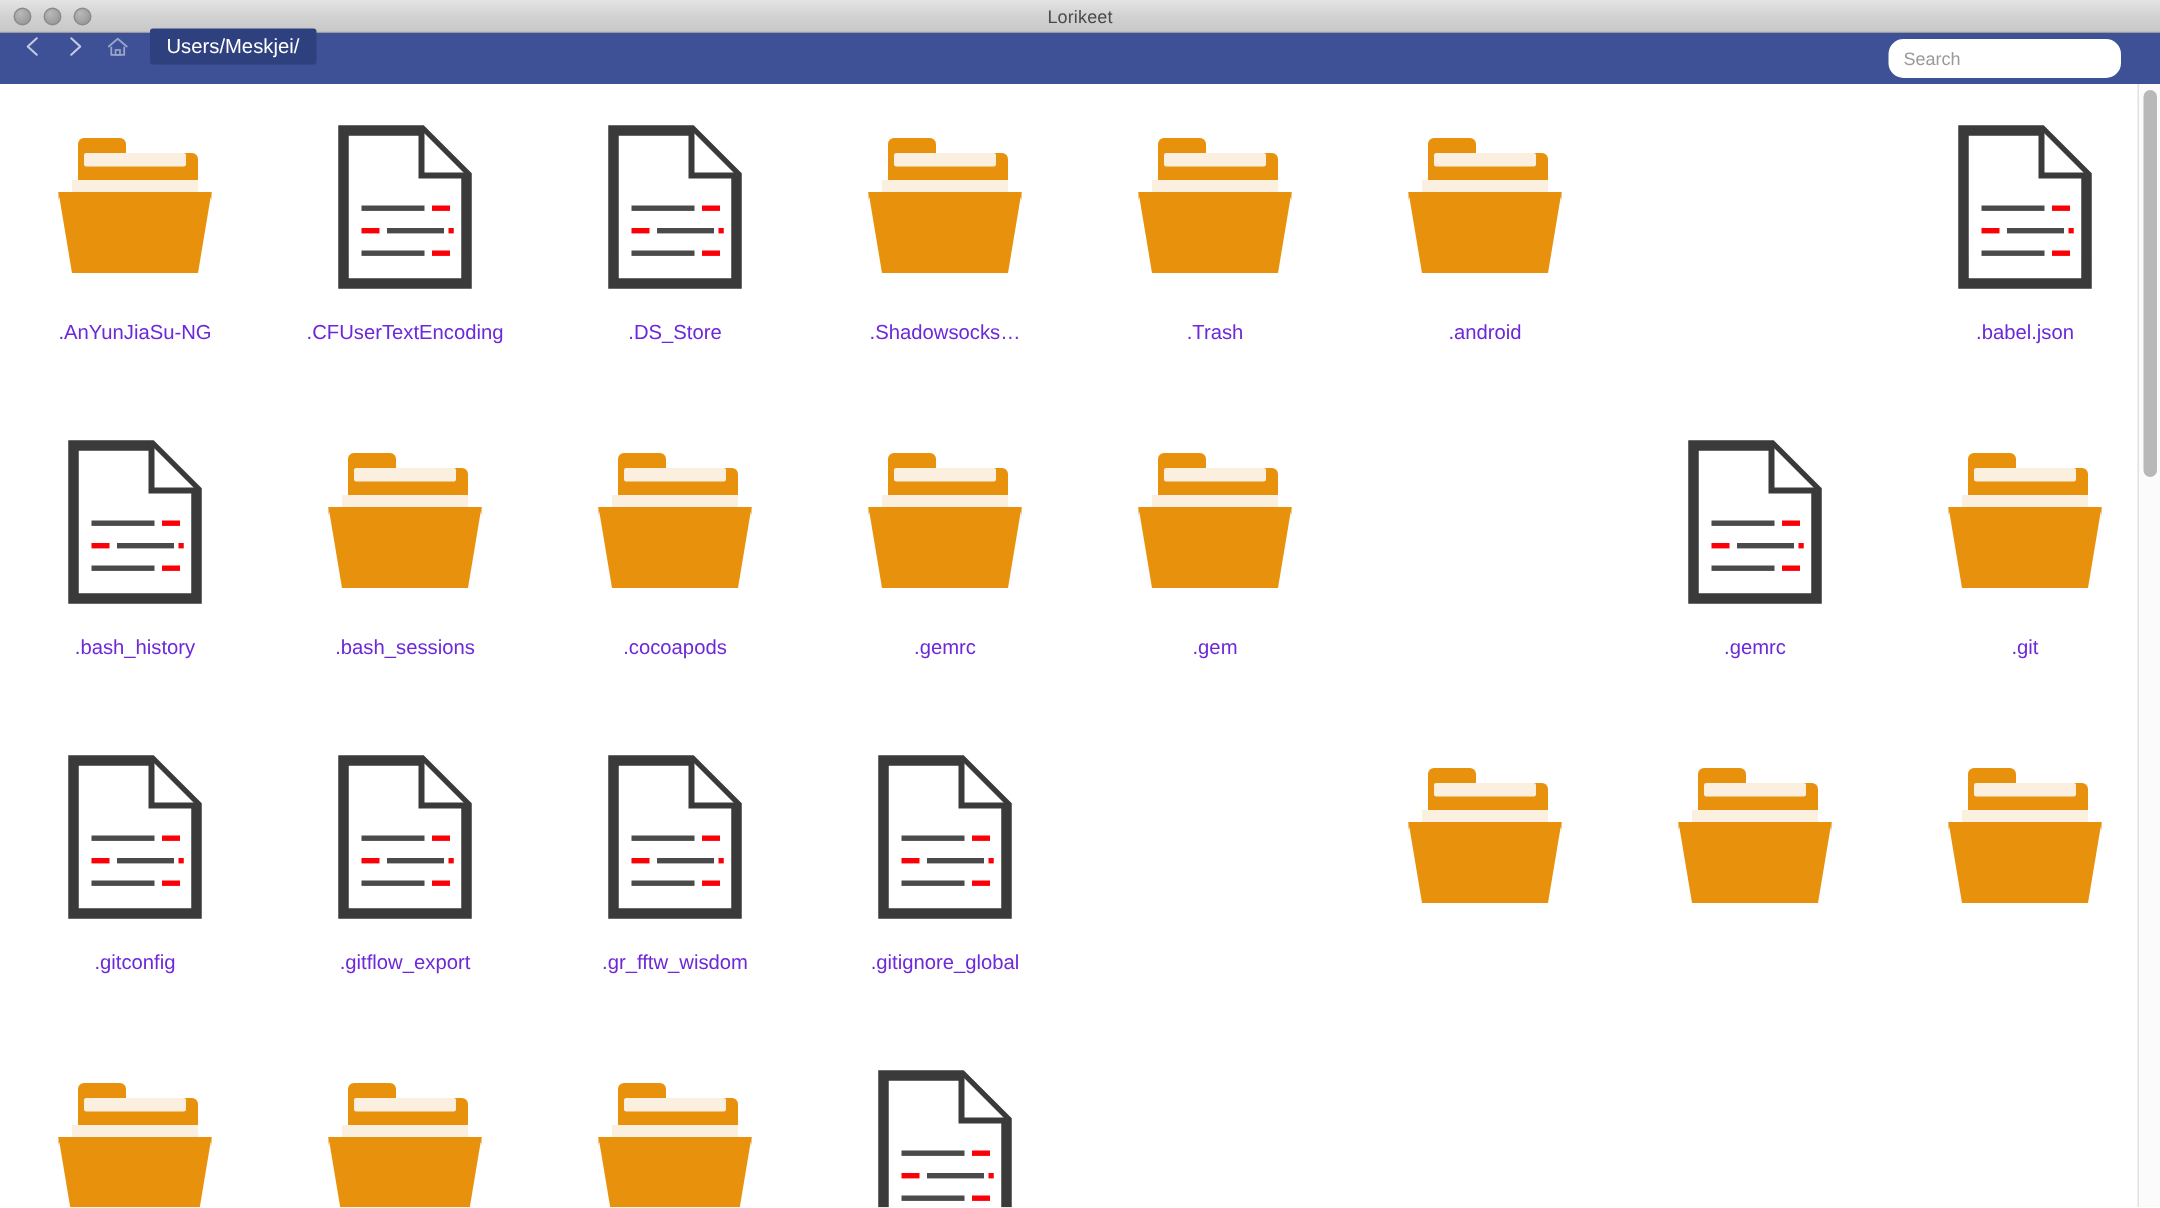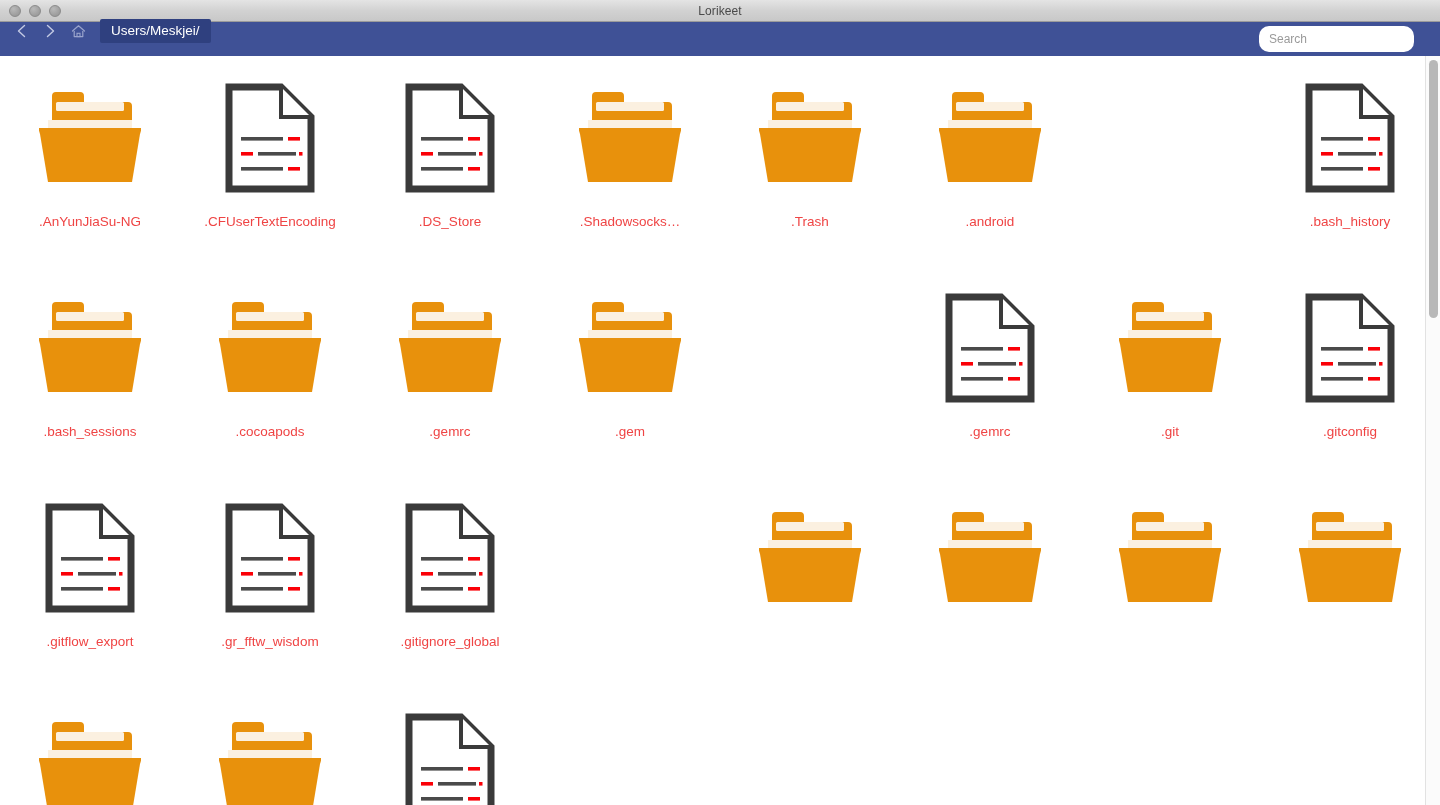--- a/index.html
+++ b/index.html
@@ -138,21 +138,21 @@
     display: flex;
     align-items: center;
     justify-content: center;
   }
   .icon-box svg { display: block; }
   .file-label {
     margin-top: 18px;
     width: 168px;
     text-align: center;
     font-size: 13.5px;
-    color: #ef4444;
+    color: #6d28d9;
     white-space: nowrap;
     overflow: hidden;
     line-height: 1.2;
   }
 
   
   .scrollbar {
     flex: 0 0 15px;
     width: 15px;
     background: #fbfbfb;
@@ -304,20 +304,36 @@
               <path d="M57 5 L57 35 L87 35" fill="#ffffff" stroke="#3a3a3a" stroke-width="4"></path>
               <rect x="17" y="55" width="42" height="3.6" fill="#4a4a4a"></rect>
               <rect x="64" y="55" width="12" height="3.6" fill="#fb0007"></rect>
               <rect x="17" y="70" width="12" height="3.6" fill="#fb0007"></rect>
               <rect x="34" y="70" width="38" height="3.6" fill="#4a4a4a"></rect>
               <rect x="75" y="70" width="3.5" height="3.6" fill="#fb0007"></rect>
               <rect x="17" y="85" width="42" height="3.6" fill="#4a4a4a"></rect>
               <rect x="64" y="85" width="12" height="3.6" fill="#fb0007"></rect>
             </svg>
           </div>
+          <div class="file-label">.babel.json</div>
+        </div>
+        <div class="file-item">
+          <div class="icon-box">
+            <svg width="92" height="112" viewBox="0 0 92 112">
+              <path d="M5 5 h52 l30 30 v72 h-82 z" fill="#ffffff" stroke="#3a3a3a" stroke-width="7" stroke-linejoin="miter"></path>
+              <path d="M57 5 L57 35 L87 35" fill="#ffffff" stroke="#3a3a3a" stroke-width="4"></path>
+              <rect x="17" y="55" width="42" height="3.6" fill="#4a4a4a"></rect>
+              <rect x="64" y="55" width="12" height="3.6" fill="#fb0007"></rect>
+              <rect x="17" y="70" width="12" height="3.6" fill="#fb0007"></rect>
+              <rect x="34" y="70" width="38" height="3.6" fill="#4a4a4a"></rect>
+              <rect x="75" y="70" width="3.5" height="3.6" fill="#fb0007"></rect>
+              <rect x="17" y="85" width="42" height="3.6" fill="#4a4a4a"></rect>
+              <rect x="64" y="85" width="12" height="3.6" fill="#fb0007"></rect>
+            </svg>
+          </div>
           <div class="file-label">.bash_history</div>
         </div>
         <div class="file-item">
           <div class="icon-box">
             <svg width="108" height="104" viewBox="0 0 108 104">
               <path d="M16 6 h28 a4 4 0 0 1 4 4 v6 h44 a4 4 0 0 1 4 4 v16 h-80 v-26 a4 4 0 0 1 4 -4 z" fill="#E8910C"></path>
               <rect x="20" y="16" width="68" height="9" rx="1.5" fill="#FBF0E0"></rect>
               <path d="M12 34 h84 v18 h-84 z" fill="#FBF0E0"></path>
               <path d="M3 42 h102 l-9 54 h-84 z" fill="#E8910C"></path>
               <path d="M3 42 h102 v6 a6 6 0 0 0 -6 -6 h-90 a6 6 0 0 0 -6 6 z" fill="#E8910C"></path>

